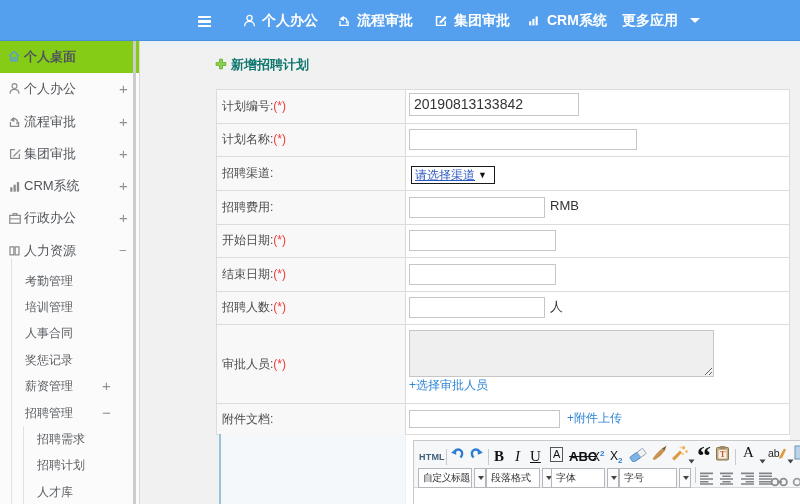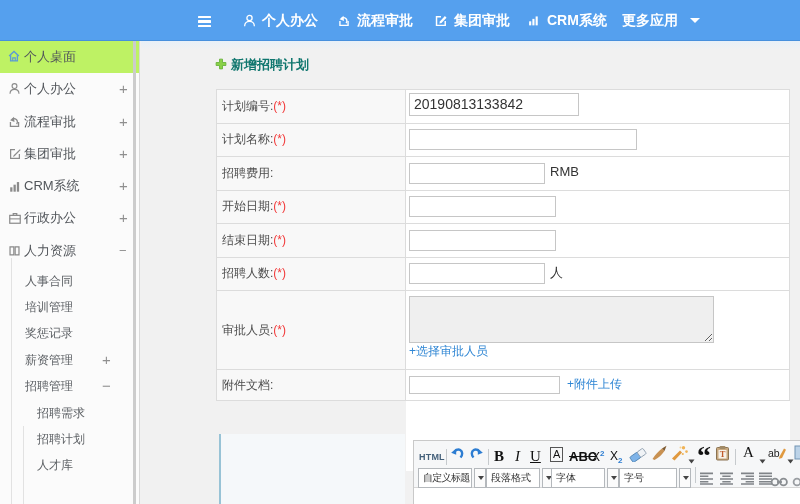--- a/index.html
+++ b/index.html
@@ -13,21 +13,21 @@
   .burger i { display:block; height:2.6px; background:#fff; margin-bottom:2px; border-radius:0.5px; }
   .nav { position:absolute; left:0; top:0; height:41px; color:#fff; font-size:14px; font-weight:bold; }
   .navitem { position:absolute; top:0; height:41px; line-height:41px; white-space:nowrap; }
   .navitem svg { vertical-align:-1.5px; margin-right:6px; }
   .caret { display:inline-block; width:0; height:0; border-left:5px solid transparent; border-right:5px solid transparent; border-top:5px solid #fff; margin-left:12px; vertical-align:2px; }
 
   
   .sidebar { position:absolute; left:0; top:41px; width:140px; height:463px; background:#fbfbfb; border-right:1px solid #d8d8d8; }
   .sbscroll { position:absolute; right:3px; top:0; width:3px; height:463px; background:#cccccc; }
   .mitem { position:relative; height:32.3px; line-height:32.3px; font-size:13px; color:#51555a; }
-  .mitem.sel { background:#bef264; }
+  .mitem.sel { background:#84cc16;font-weight:bold; }
   .mitem .mi { position:absolute; left:8px; top:9px; } .mitem .mi svg { display:block; }
   .mitem .t { position:absolute; left:24px; top:0; }
   .mitem .pm { position:absolute; left:119px; top:0; color:#8f8f8f; font-size:15px; }
   .sub { position:relative; padding:0.5px 0 0 0; }
   .vline1 { position:absolute; left:11px; top:-9px; bottom:-200px; width:1px; background:#e2e2e2; }
   .sitem { position:relative; height:26.4px; line-height:26.4px; font-size:12px; color:#5b5f63; }
   .sitem .t { position:absolute; left:25px; top:0; }
   .sitem .t2 { position:absolute; left:37px; top:0; }
   .sitem .pm { position:absolute; left:102px; top:0; color:#8f8f8f; font-size:15px; }
   .vline2 { position:absolute; left:23px; top:385px; bottom:0; width:1px; background:#e2e2e2; }
@@ -173,24 +173,27 @@
           <path d="M2.5 3.5 H7.2 V13.5 H2.5 z" fill="none" stroke="#8b8b8b" stroke-width="1.5"></path>
           <path d="M8.8 3.5 H13.5 V13.5 H8.8 z" fill="none" stroke="#8b8b8b" stroke-width="1.5"></path>
         </svg>
       </span>
     <span class="t">人力资源</span>
       <span class="pm" style="font-size:13px">−</span>
     </div>
   <div class="sub">
     <div class="vline1"></div>
     <div class="sitem">
+        <span class="t">考勤管理</span>
+      </div>
+    <div class="sitem">
+        <span class="t">培训管理</span>
+      </div>
+    <div class="sitem">
         <span class="t">人事合同</span>
-      </div>
-    <div class="sitem">
-        <span class="t">培训管理</span>
       </div>
     <div class="sitem">
         <span class="t">奖惩记录</span>
       </div>
     <div class="sitem">
         <span class="t">薪资管理</span>
         <span class="pm">+</span>
       </div>
     <div class="sitem">
         <span class="t">招聘管理</span>
@@ -220,20 +223,24 @@
 
   <table class="form" cellspacing="0">
     <tbody>
         <tr style="height:33.5px">
           <td class="lbl">计划编号:<span class="req">(*)</span></td>
         <td class="fld"><input class="inp" style="width: 170px; height: 23px; position: relative; top: -2px;" value="20190813133842"></td>
         </tr>
     <tr style="height:33.5px">
           <td class="lbl">计划名称:<span class="req">(*)</span></td>
         <td class="fld"><input class="inp" style="width: 228px;"></td>
+        </tr>
+    <tr style="height:34px">
+          <td class="lbl">招聘渠道:</td>
+        <td class="fld"><span class="selbox" style="width:84px;margin-left:2px"><span class="st">请选择渠道</span><span class="sc">▼</span></span></td>
         </tr>
     <tr style="height:33.5px">
           <td class="lbl">招聘费用:</td>
         <td class="fld"><input class="inp" style="width: 136px;"><span class="sfx">RMB</span></td>
         </tr>
     <tr style="height:33.5px">
           <td class="lbl">开始日期:<span class="req">(*)</span></td>
         <td class="fld"><input class="inp" style="width: 147px;"></td>
         </tr>
     <tr style="height:33.5px">

